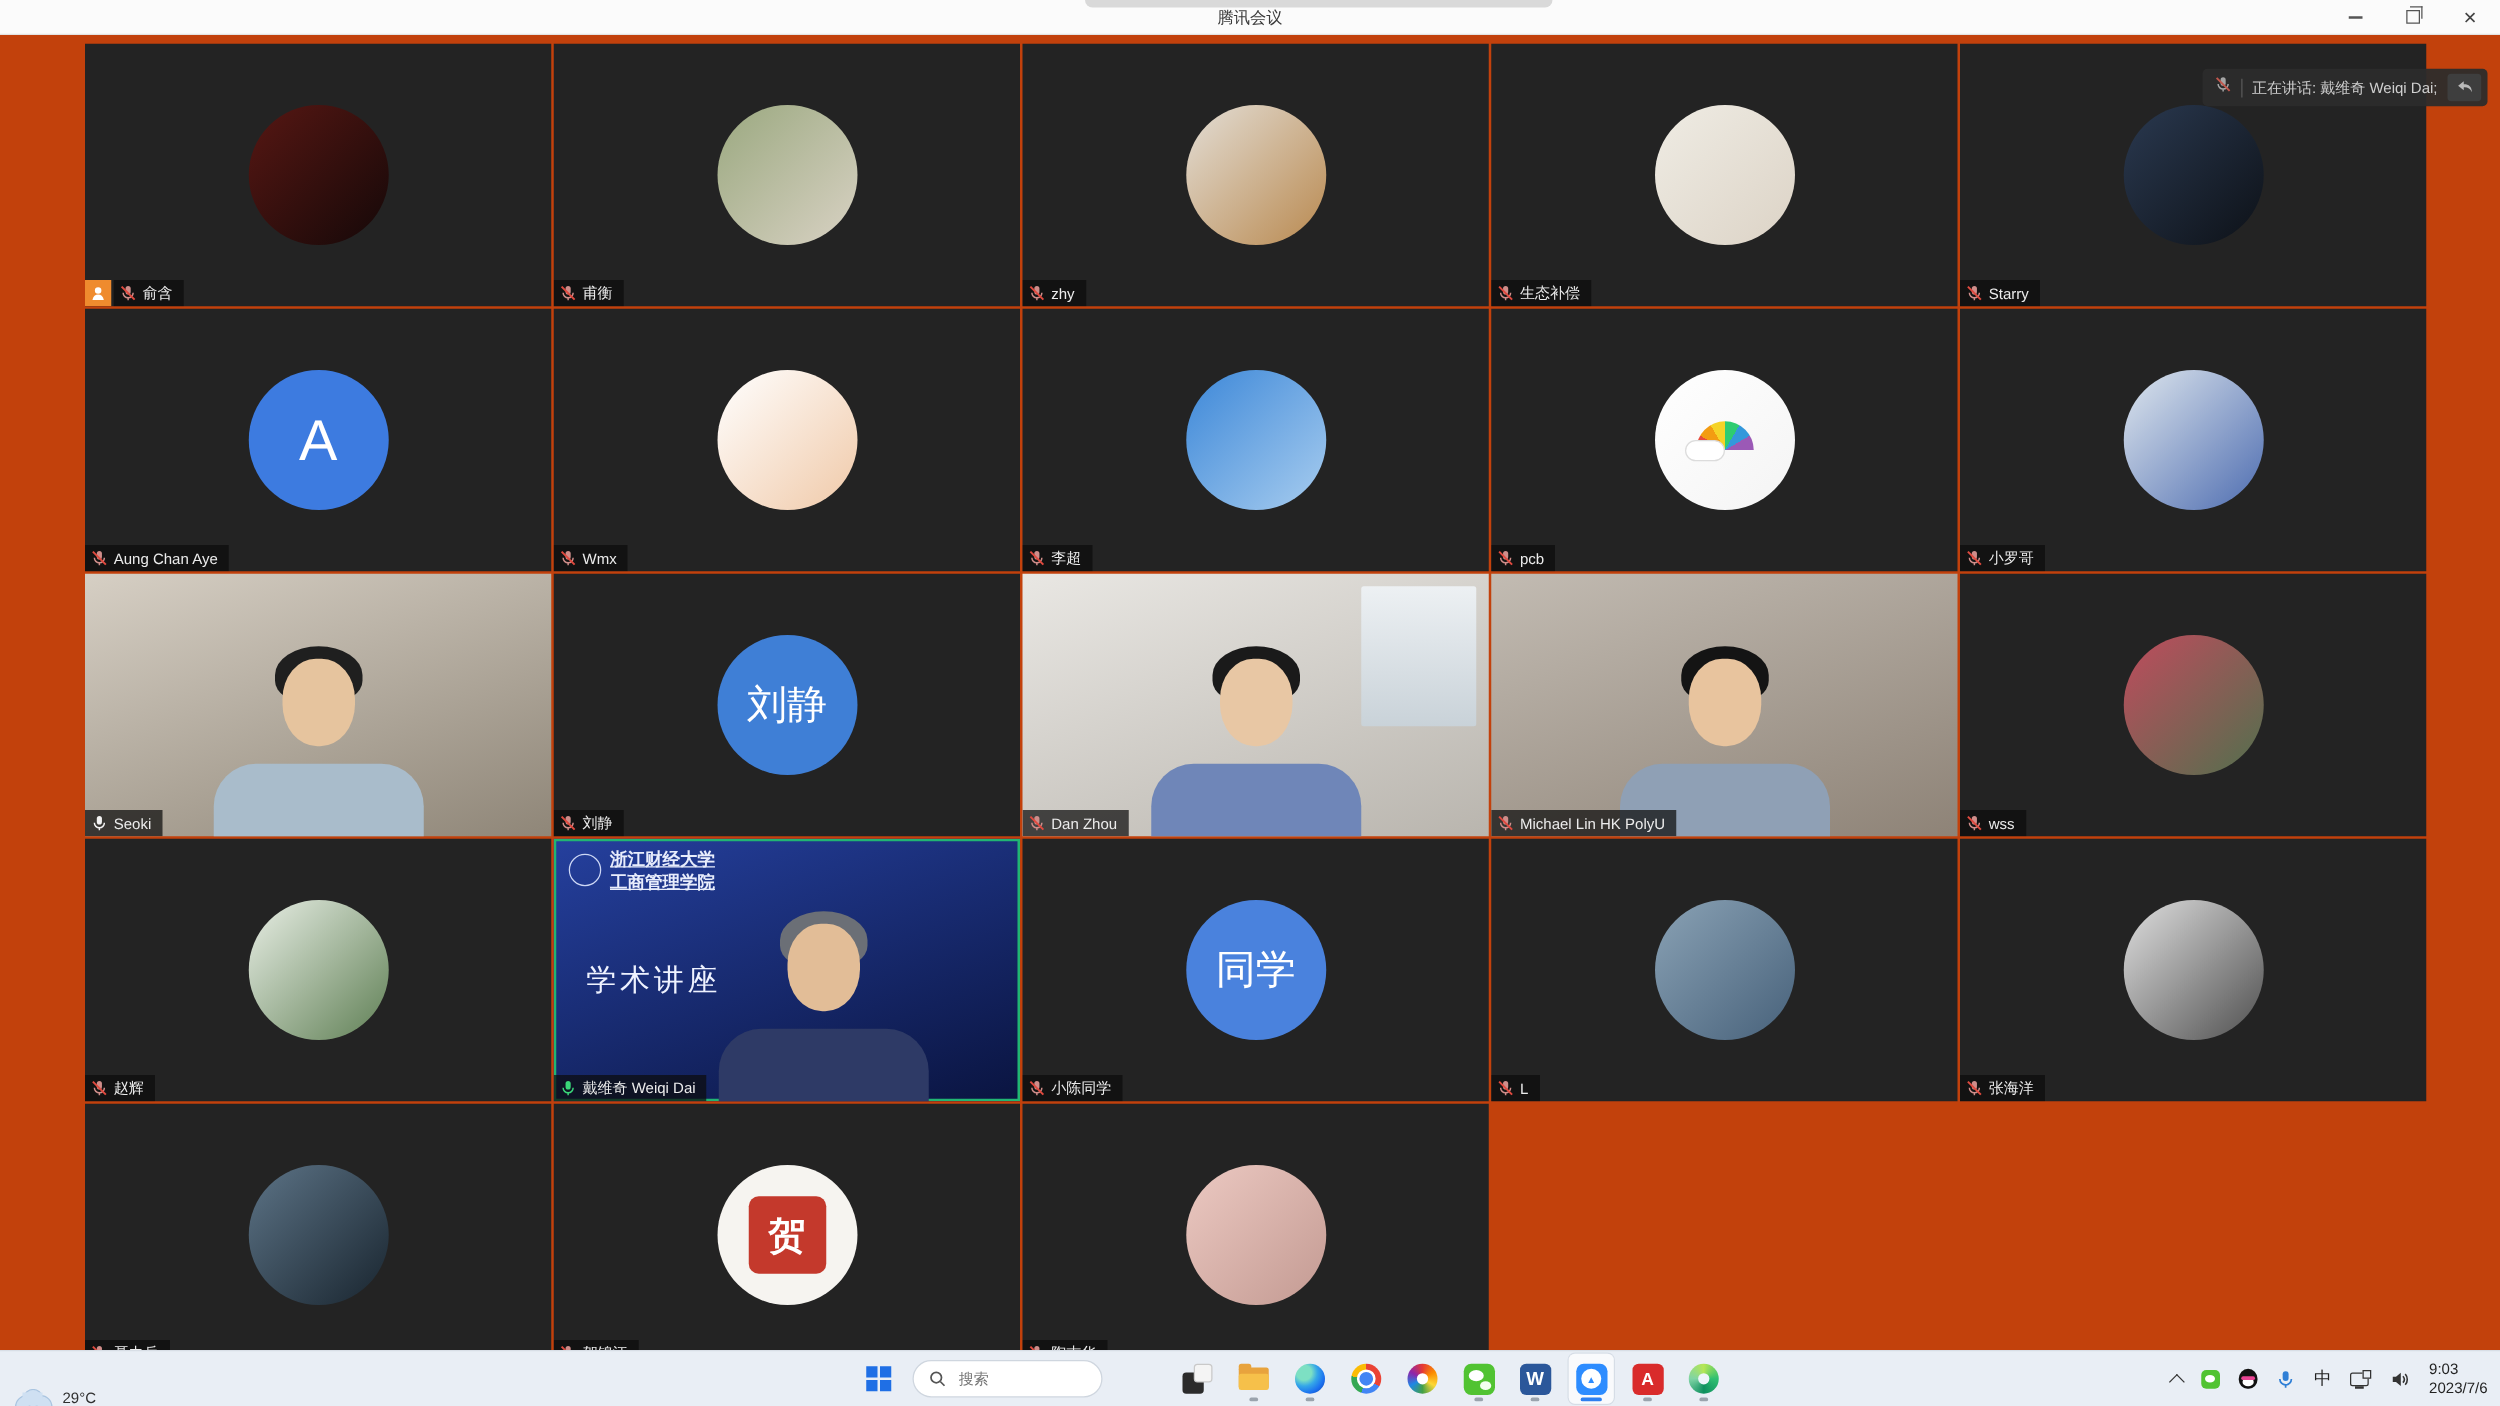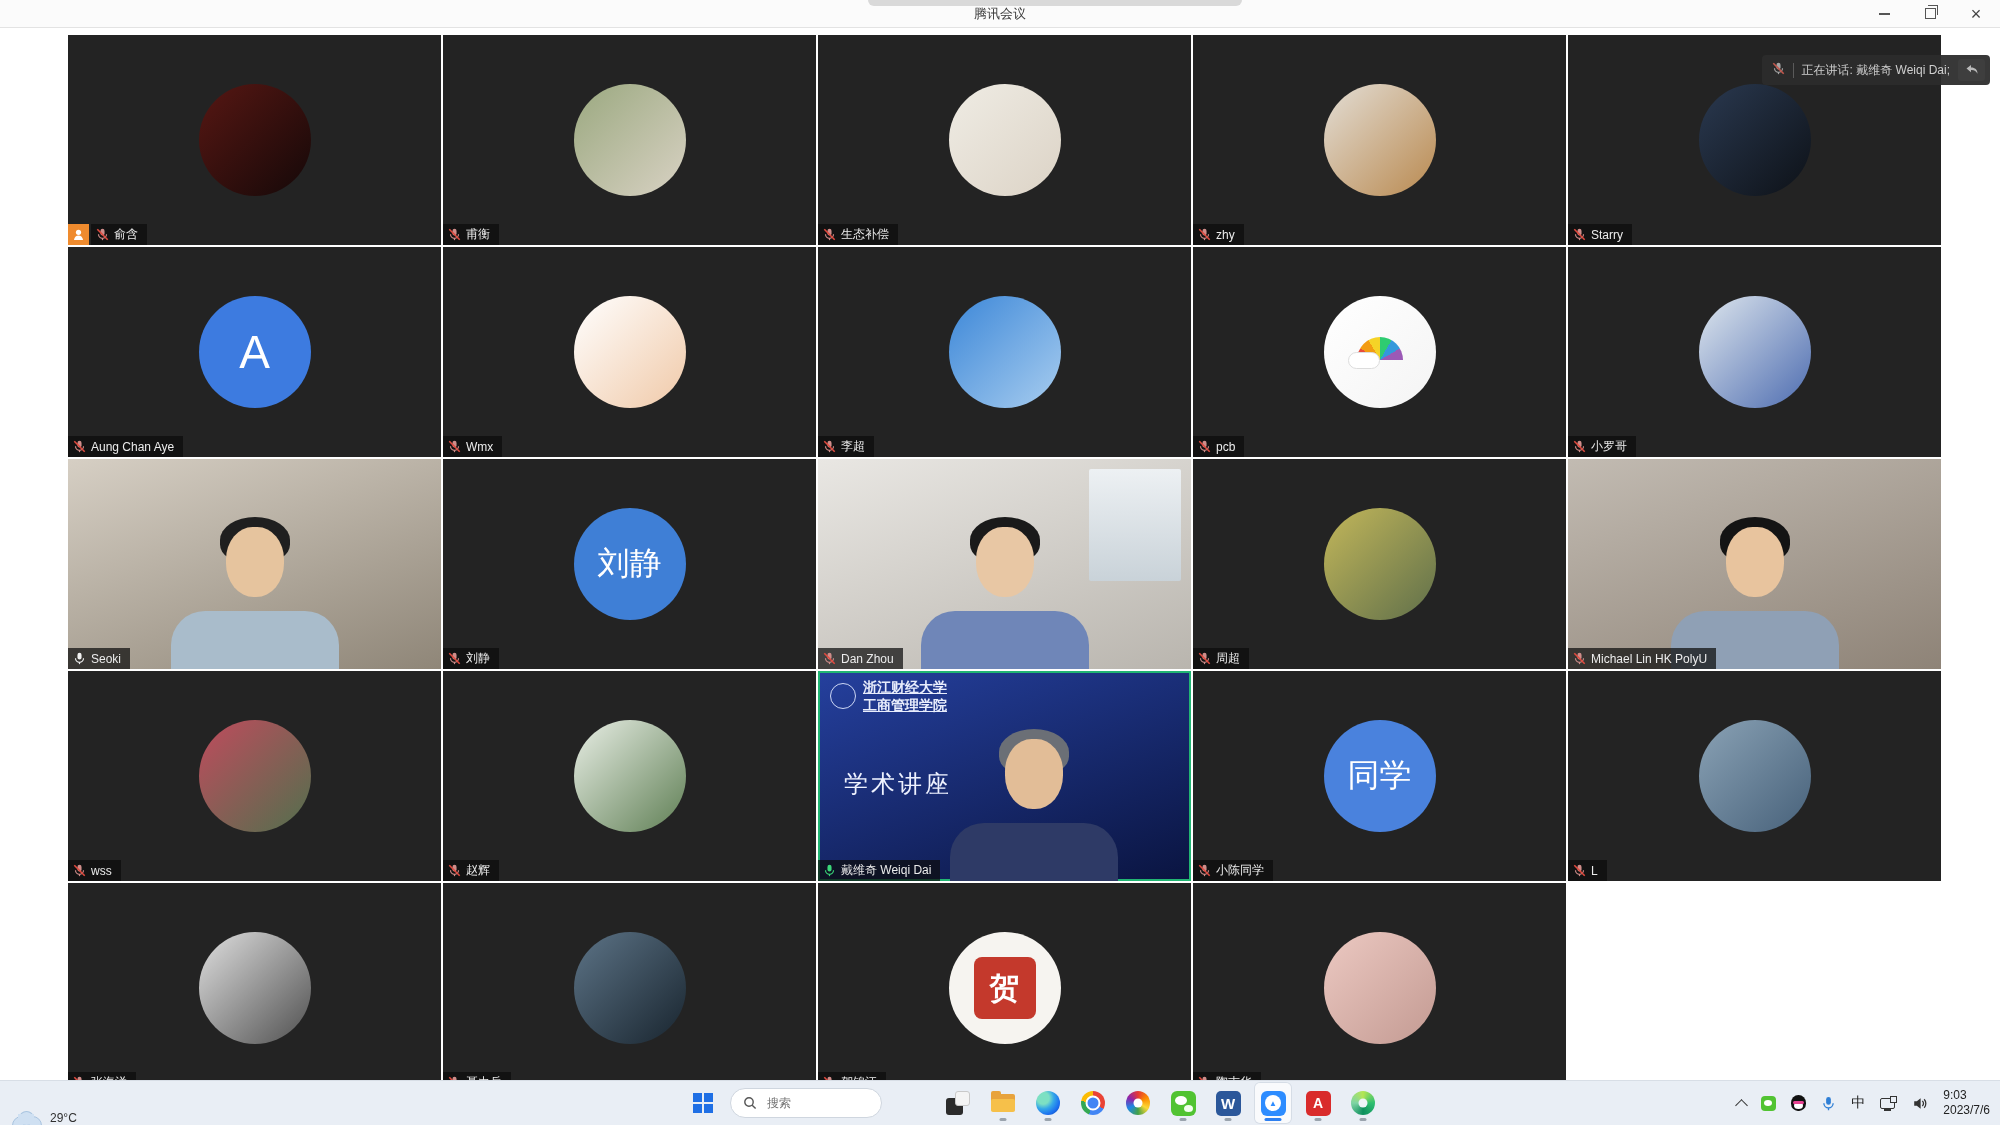--- a/index.html
+++ b/index.html
@@ -12,21 +12,21 @@
   .titlebar{position:absolute;top:0;left:0;width:2000px;height:27px;background:#fbfbfb;border-bottom:1px solid #e3e3e3;z-index:40;}
   .titlebar .notch{position:absolute;top:0;left:868px;width:374px;height:6px;background:#d9d9d9;border-radius:0 0 6px 6px;}
   .titlebar .title{position:absolute;top:0;left:0;width:100%;height:27px;display:flex;align-items:center;justify-content:center;font-size:13px;color:#3a3a3a;}
   .win-controls{position:absolute;right:8px;top:0;height:27px;display:flex;align-items:center;gap:26px;padding-right:6px;}
   .wc-btn{width:20px;height:20px;display:flex;align-items:center;justify-content:center;cursor:pointer;}
   .wc-min{width:11px;height:2px;background:#555;}
   .wc-restore{position:relative;width:9px;height:9px;border:1.3px solid #555;}
   .wc-restore::after{content:"";position:absolute;left:2px;top:-4px;width:9px;height:9px;border:1.3px solid #555;border-bottom:none;border-left:none;}
   .wc-close{font-size:18px;color:#444;line-height:1;}
   
-  .stage{position:absolute;top:27px;left:0;width:2000px;height:1054px;background:#ffffff;}
+  .stage{position:absolute;top:27px;left:0;width:2000px;height:1054px;background:#c2410c;}
   .grid{position:absolute;left:68px;top:8px;width:1873px;display:grid;grid-template-columns:repeat(5,1fr);grid-auto-rows:210px;gap:2px;}
   .cell{position:relative;background:#232323;overflow:hidden;display:flex;align-items:center;justify-content:center;}
   .cell.speaking{box-shadow:inset 0 0 0 2px #21b573;}
   .avatar{width:112px;height:112px;border-radius:50%;display:flex;align-items:center;justify-content:center;position:relative;overflow:hidden;flex:none;}
   .avatar.letter{color:#fff;font-weight:500;}
   
   .rainbow-arc{width:46px;height:23px;border-radius:46px 46px 0 0;background:conic-gradient(from 270deg at 50% 100%,#e84c3d 0 30deg,#f39c12 30deg 60deg,#f5d327 60deg 90deg,#2ecc71 90deg 120deg,#3498db 120deg 150deg,#9b59b6 150deg 180deg,transparent 180deg);position:relative;top:-4px;}
   .rainbow-cloud{position:absolute;left:24px;top:56px;width:30px;height:15px;background:#fff;border:1px solid #dcdcdc;border-radius:10px;}
   
   .seal-box{width:62px;height:62px;background:#c4392c;border-radius:8px;display:flex;align-items:center;justify-content:center;color:#fff;font-size:30px;font-weight:bold;}
@@ -160,44 +160,44 @@
               <rect x="4.1" y="0.8" width="3.8" height="6.2" rx="1.9" fill="#cf8d8a"></rect>
               <path d="M2.3 5.8a3.7 3.7 0 0 0 7.4 0" fill="none" stroke="#cf8d8a" stroke-width="1.1"></path>
               <line x1="6" y1="9.6" x2="6" y2="11.2" stroke="#cf8d8a" stroke-width="1.1"></line>
               <line x1="1.2" y1="1.2" x2="10.8" y2="10.8" stroke="#e04a3f" stroke-width="1.5"></line>
             </svg>
             <span class="nm">甫衡</span>
           </div>
         </div>
       </div>
       <div class="cell">
+        <div class="avatar" style="background: linear-gradient(135deg, rgb(227, 222, 214), rgb(185, 137, 79));"></div>
+        <div class="tagrow">
+          <div class="nametag">
+            <svg width="13" height="13" viewBox="0 0 12 12">
+              <rect x="4.1" y="0.8" width="3.8" height="6.2" rx="1.9" fill="#cf8d8a"></rect>
+              <path d="M2.3 5.8a3.7 3.7 0 0 0 7.4 0" fill="none" stroke="#cf8d8a" stroke-width="1.1"></path>
+              <line x1="6" y1="9.6" x2="6" y2="11.2" stroke="#cf8d8a" stroke-width="1.1"></line>
+              <line x1="1.2" y1="1.2" x2="10.8" y2="10.8" stroke="#e04a3f" stroke-width="1.5"></line>
+            </svg>
+            <span class="nm">zhy</span>
+          </div>
+        </div>
+      </div>
+      <div class="cell">
         <div class="avatar" style="background: linear-gradient(135deg, rgb(239, 236, 228), rgb(220, 211, 198));"></div>
         <div class="tagrow">
           <div class="nametag">
             <svg width="13" height="13" viewBox="0 0 12 12">
               <rect x="4.1" y="0.8" width="3.8" height="6.2" rx="1.9" fill="#cf8d8a"></rect>
               <path d="M2.3 5.8a3.7 3.7 0 0 0 7.4 0" fill="none" stroke="#cf8d8a" stroke-width="1.1"></path>
               <line x1="6" y1="9.6" x2="6" y2="11.2" stroke="#cf8d8a" stroke-width="1.1"></line>
               <line x1="1.2" y1="1.2" x2="10.8" y2="10.8" stroke="#e04a3f" stroke-width="1.5"></line>
             </svg>
             <span class="nm">生态补偿</span>
-          </div>
-        </div>
-      </div>
-      <div class="cell">
-        <div class="avatar" style="background: linear-gradient(135deg, rgb(227, 222, 214), rgb(185, 137, 79));"></div>
-        <div class="tagrow">
-          <div class="nametag">
-            <svg width="13" height="13" viewBox="0 0 12 12">
-              <rect x="4.1" y="0.8" width="3.8" height="6.2" rx="1.9" fill="#cf8d8a"></rect>
-              <path d="M2.3 5.8a3.7 3.7 0 0 0 7.4 0" fill="none" stroke="#cf8d8a" stroke-width="1.1"></path>
-              <line x1="6" y1="9.6" x2="6" y2="11.2" stroke="#cf8d8a" stroke-width="1.1"></line>
-              <line x1="1.2" y1="1.2" x2="10.8" y2="10.8" stroke="#e04a3f" stroke-width="1.5"></line>
-            </svg>
-            <span class="nm">zhy</span>
           </div>
         </div>
       </div>
       <div class="cell">
         <div class="avatar" style="background: linear-gradient(135deg, rgb(42, 57, 80), rgb(13, 17, 23));"></div>
         <div class="tagrow">
           <div class="nametag">
             <svg width="13" height="13" viewBox="0 0 12 12">
               <rect x="4.1" y="0.8" width="3.8" height="6.2" rx="1.9" fill="#cf8d8a"></rect>
               <path d="M2.3 5.8a3.7 3.7 0 0 0 7.4 0" fill="none" stroke="#cf8d8a" stroke-width="1.1"></path>
@@ -321,34 +321,20 @@
         </div>
         <div class="tagrow">
           <div class="nametag">
             <svg width="13" height="13" viewBox="0 0 12 12">
               <rect x="4.1" y="0.8" width="3.8" height="6.2" rx="1.9" fill="#cf8d8a"></rect>
               <path d="M2.3 5.8a3.7 3.7 0 0 0 7.4 0" fill="none" stroke="#cf8d8a" stroke-width="1.1"></path>
               <line x1="6" y1="9.6" x2="6" y2="11.2" stroke="#cf8d8a" stroke-width="1.1"></line>
               <line x1="1.2" y1="1.2" x2="10.8" y2="10.8" stroke="#e04a3f" stroke-width="1.5"></line>
             </svg>
             <span class="nm">Dan Zhou</span>
-          </div>
-        </div>
-      </div>
-      <div class="cell">
-        <div class="avatar" style="background: linear-gradient(135deg, rgb(195, 183, 90), rgb(95, 111, 74));"></div>
-        <div class="tagrow">
-          <div class="nametag">
-            <svg width="13" height="13" viewBox="0 0 12 12">
-              <rect x="4.1" y="0.8" width="3.8" height="6.2" rx="1.9" fill="#cf8d8a"></rect>
-              <path d="M2.3 5.8a3.7 3.7 0 0 0 7.4 0" fill="none" stroke="#cf8d8a" stroke-width="1.1"></path>
-              <line x1="6" y1="9.6" x2="6" y2="11.2" stroke="#cf8d8a" stroke-width="1.1"></line>
-              <line x1="1.2" y1="1.2" x2="10.8" y2="10.8" stroke="#e04a3f" stroke-width="1.5"></line>
-            </svg>
-            <span class="nm">周超</span>
           </div>
         </div>
       </div>
       <div class="cell" style="background: linear-gradient(160deg, rgb(194, 187, 178), rgb(142, 131, 119));">
         <div class="person" style="left: 50%;">
           <div class="hair" style="background:#141414"></div>
           <div class="head" style="background:#e8c49e"></div>
           <div class="torso" style="background:#8fa0b5"></div>
         </div>
         <div class="tagrow">

